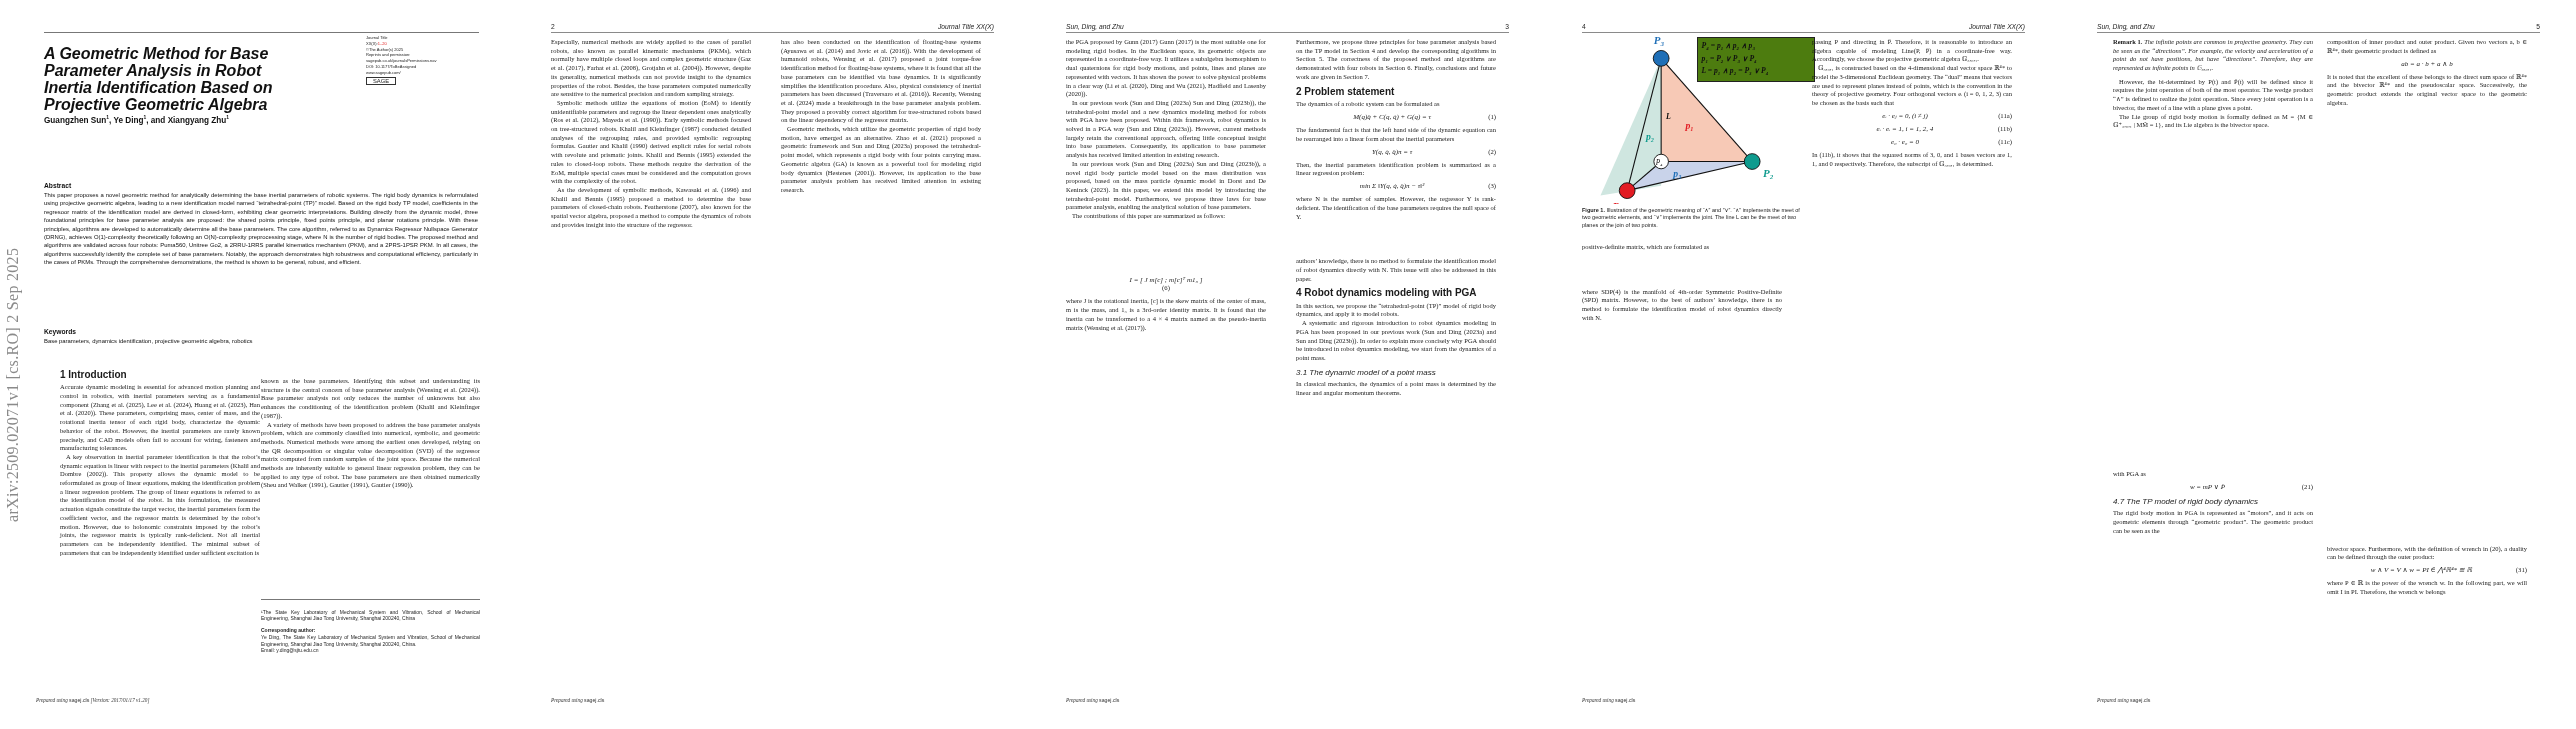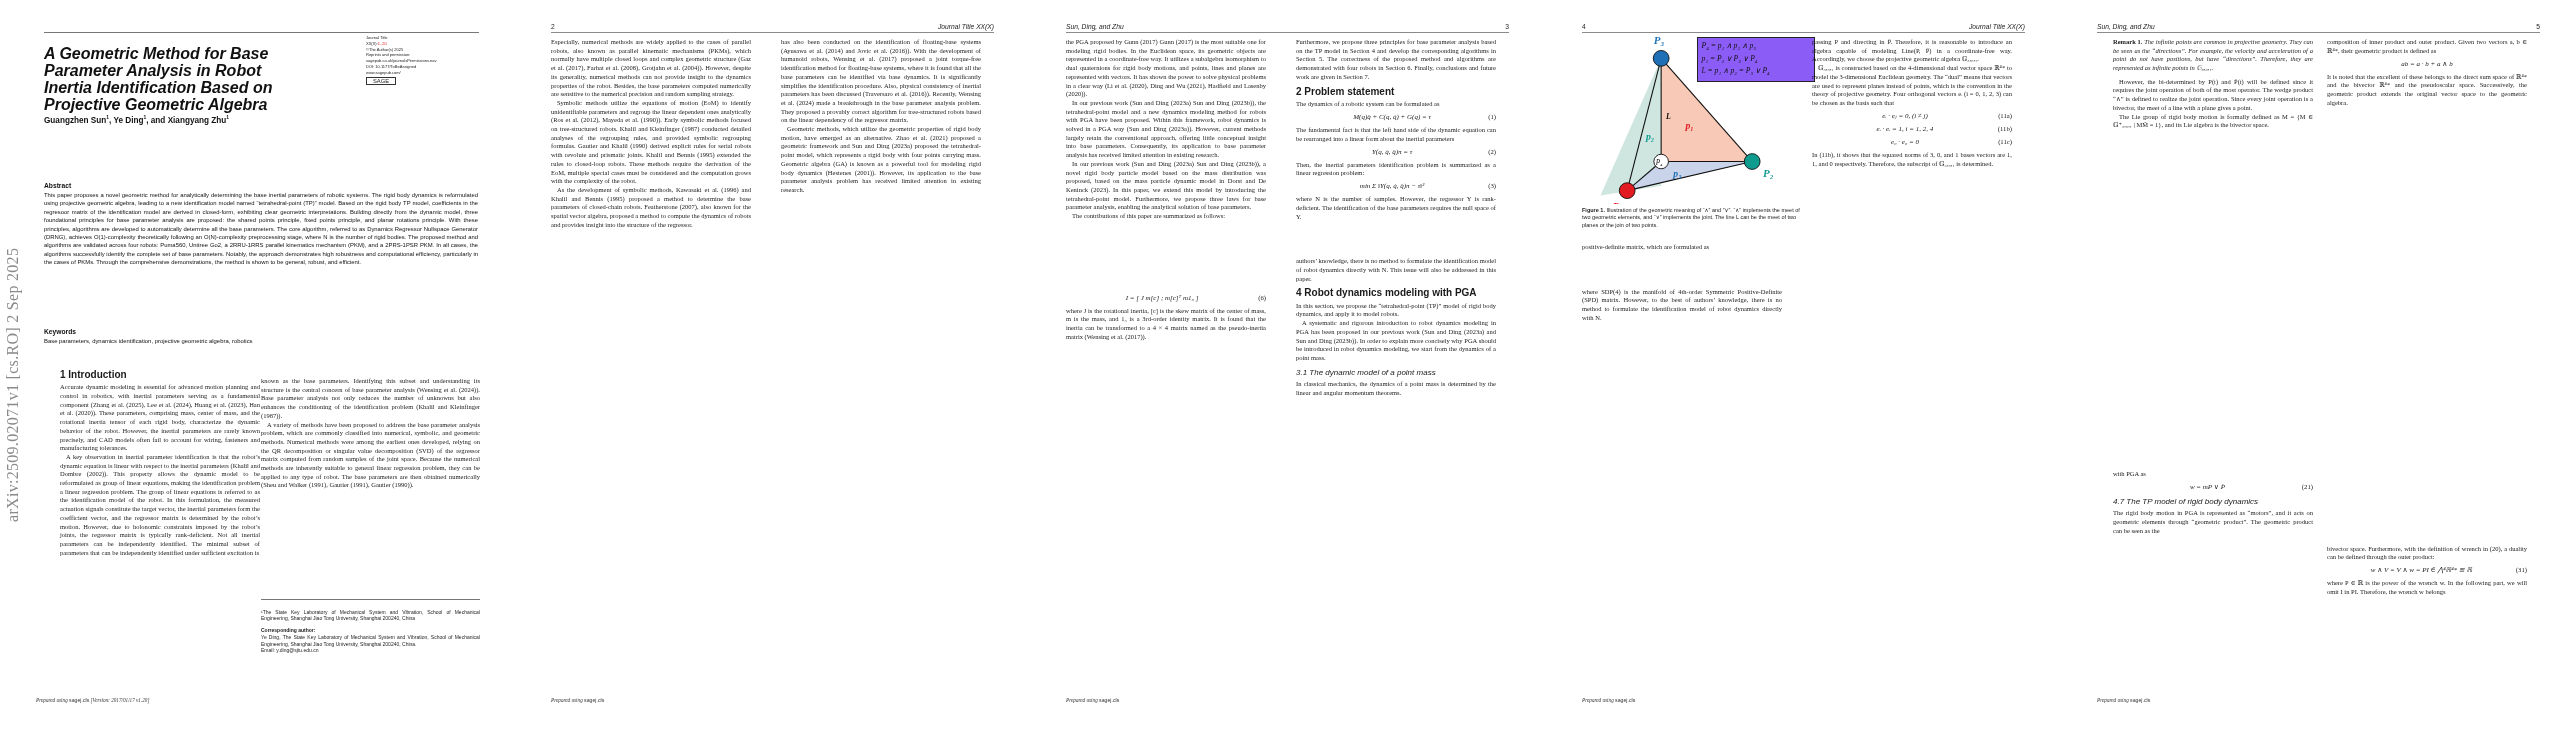--- a/index.html
+++ b/index.html
@@ -121,21 +121,21 @@
 <div class="page p3">
   <div class="hdr">
     <span class="it">Sun, Ding, and Zhu</span>
     <span>3</span>
   </div>
   <div class="col" style="left:36px;top:38px;">
     <p class="ni">the PGA proposed by Gunn (2017) Gunn (2017) is the most suitable one for modeling rigid bodies. In the Euclidean space, its geometric objects are represented in a coordinate-free way. It utilizes a subalgebra isomorphism to dual quaternions for rigid body motions, and points, lines and planes are represented with vectors. It has shown the power to solve physical problems in a clear way (Li et al. (2020), Ding and Wu (2021), Hadfield and Lasenby (2020)).</p>
     <p>In our previous work (Sun and Ding (2023a) Sun and Ding (2023b)), the tetrahedral-point model and a new dynamics modeling method for robots with PGA have been proposed. Within this framework, robot dynamics is solved in a PGA way (Sun and Ding (2023a)). However, current methods largely retain the conventional approach, offering little conceptual insight into base parameters. Consequently, its application to base parameter analysis has received limited attention in existing research.</p>
     <p>In our previous work (Sun and Ding (2023a) Sun and Ding (2023b)), a novel rigid body particle model based on the mass distribution was proposed, based on the mass particle dynamic model in Dorst and De Keninck (2023). In this paper, we extend this model by introducing the tetrahedral-point model. Furthermore, we propose three laws for base parameter analysis, enabling the analytical solution of base parameters.</p>
     <p>The contributions of this paper are summarized as follows:</p>
-    <div class="eq" style="margin-top:73px;">
+    <div class="eq" style="margin-top:55px;flex-direction:column;">
         <span class="m">I = [ J  m[c] ; m[c]ᵀ  m1₃ ]</span>
         <span class="n">(6)</span>
       </div>
     <p class="ni">where J is the rotational inertia, [c] is the skew matrix of the center of mass, m is the mass, and 1₃ is a 3rd-order identity matrix. It is found that the inertia can be transformed to a 4 × 4 matrix named as the pseudo-inertia matrix (Wensing et al. (2017)).</p>
   </div>
   <div class="col" style="left:266px;top:38px;">
     <p class="ni">Furthermore, we propose three principles for base parameter analysis based on the TP model in Section 4 and develop the corresponding algorithms in Section 5. The correctness of the proposed method and algorithms are demonstrated with four robots in Section 6. Finally, conclusions and future work are given in Section 7.</p>
     <h2 class="sec">2   Problem statement</h2>
     <p class="ni">The dynamics of a robotic system can be formulated as</p>
     <div class="eq">
@@ -193,21 +193,21 @@
 
       <text x="118" y="26" font-family="Liberation Serif, serif" font-style="italic" font-weight="bold" font-size="18" fill="#1f6fb7">P₃</text>
       <text x="298" y="246" font-family="Liberation Serif, serif" font-style="italic" font-weight="bold" font-size="18" fill="#0f9b8e">P₂</text>
       <text x="50" y="300" font-family="Liberation Serif, serif" font-style="italic" font-weight="bold" font-size="18" fill="#e21b23">P₁</text>
       <text x="121" y="225" font-family="Liberation Serif, serif" font-style="italic" font-size="12" fill="#111">P₄</text>
       <text x="138" y="150" font-family="Liberation Serif, serif" font-style="italic" font-weight="bold" font-size="13" fill="#111">L</text>
       <text x="170" y="166" font-family="Liberation Serif, serif" font-style="italic" font-weight="bold" font-size="16" fill="#e21b23">p₁</text>
       <text x="105" y="184" font-family="Liberation Serif, serif" font-style="italic" font-weight="bold" font-size="16" fill="#0f9b8e">p₂</text>
       <text x="150" y="246" font-family="Liberation Serif, serif" font-style="italic" font-weight="bold" font-size="16" fill="#1f6fb7">p₃</text>
     </svg>
-    <div style="position:absolute;left:115px;top:8.5px;width:109px;border:0.9px solid #222;padding:2.4px 3.6px;font-family:'Liberation Serif',serif;font-style:italic;font-weight:normal;font-size:7.6px;line-height:12.8px;background:#8b5cf6;">
+    <div style="position:absolute;left:115px;top:8.5px;width:109px;border:0.9px solid #222;padding:2.4px 3.6px;font-family:'Liberation Serif',serif;font-style:italic;font-weight:bold;font-size:7.6px;line-height:12.8px;background:#4d7c0f;">
       <div>P₄ = p₁ ∧ p₂ ∧ p₃</div>
       <div>p₁ = P₂ ∨ P₃ ∨ P₄</div>
       <div>L = p₁ ∧ p₂ = P₃ ∨ P₄</div>
     </div>
     <div class="figcap">
       <b>Figure 1.</b>
       <span>Illustration of the geometric meaning of “∧” and ”∨”. “∧” implements the meet of two geometric elements, and “∨” implements the joint. The line L can be the meet of two planes or the join of two points.</span>
     </div>
   </div>
 

